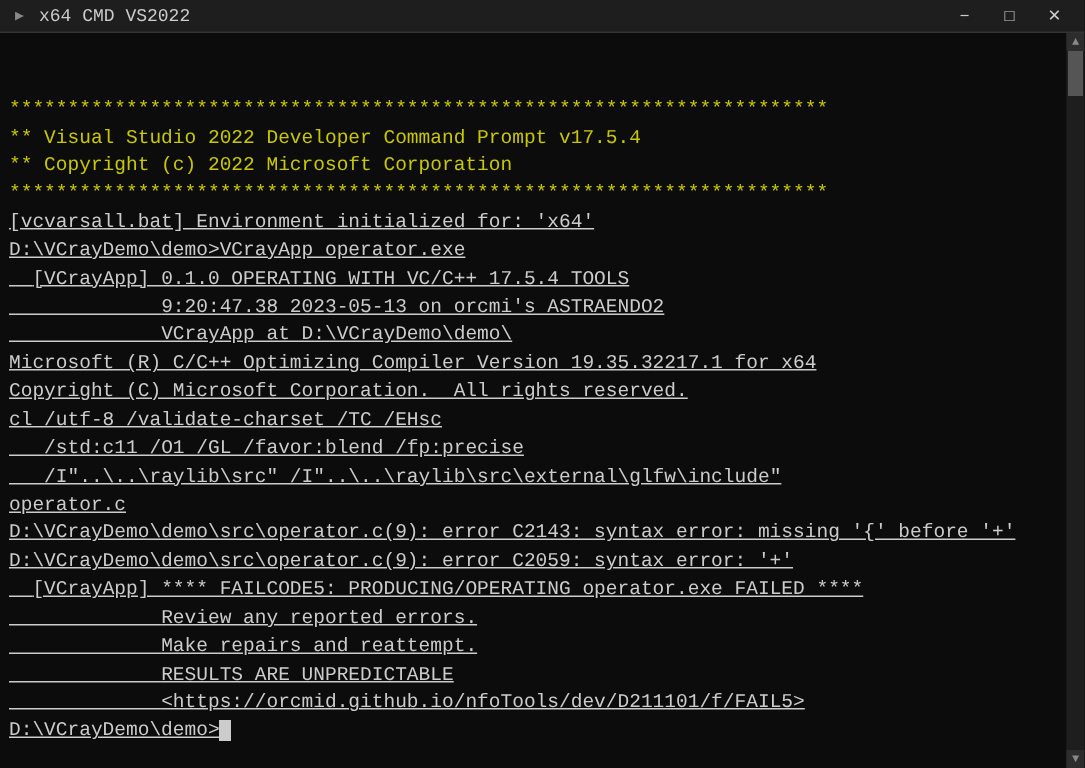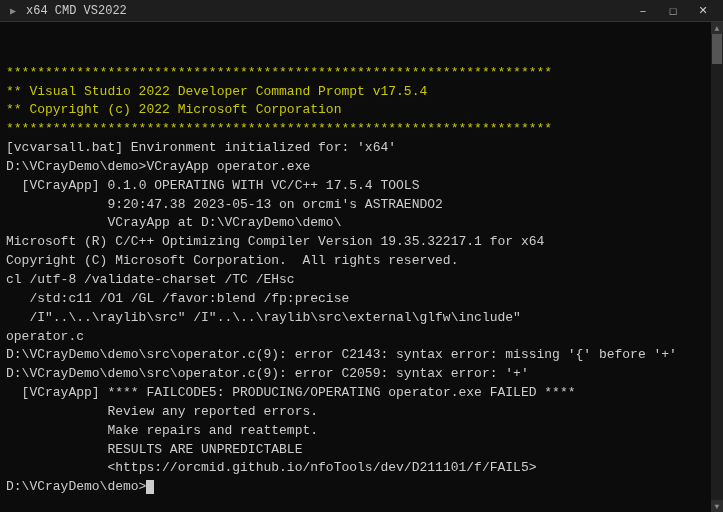--- a/index.html
+++ b/index.html
@@ -103,21 +103,21 @@
       background: #2d2d2d;
       display: flex;
       align-items: center;
       justify-content: center;
       color: #888;
       font-size: 8px;
       cursor: pointer;
     }
 
     .line-yellow { color: #c8c800; }
-    .line-white { color: #cccccc; }
+    .line-white { color: #cccccc; text-decoration: underline; }
     .cursor { display: inline-block; width: 8px; height: 14px; background: #cccccc; vertical-align: text-bottom; animation: blink 1s step-end infinite; }
     @keyframes blink { 50% { opacity: 0; } }
   </style>
 </head>
 <body>
 
 <div class="title-bar">
   <div class="title-bar-left">
     <span class="title-bar-icon">▶</span>
     <span>x64 CMD VS2022</span>

